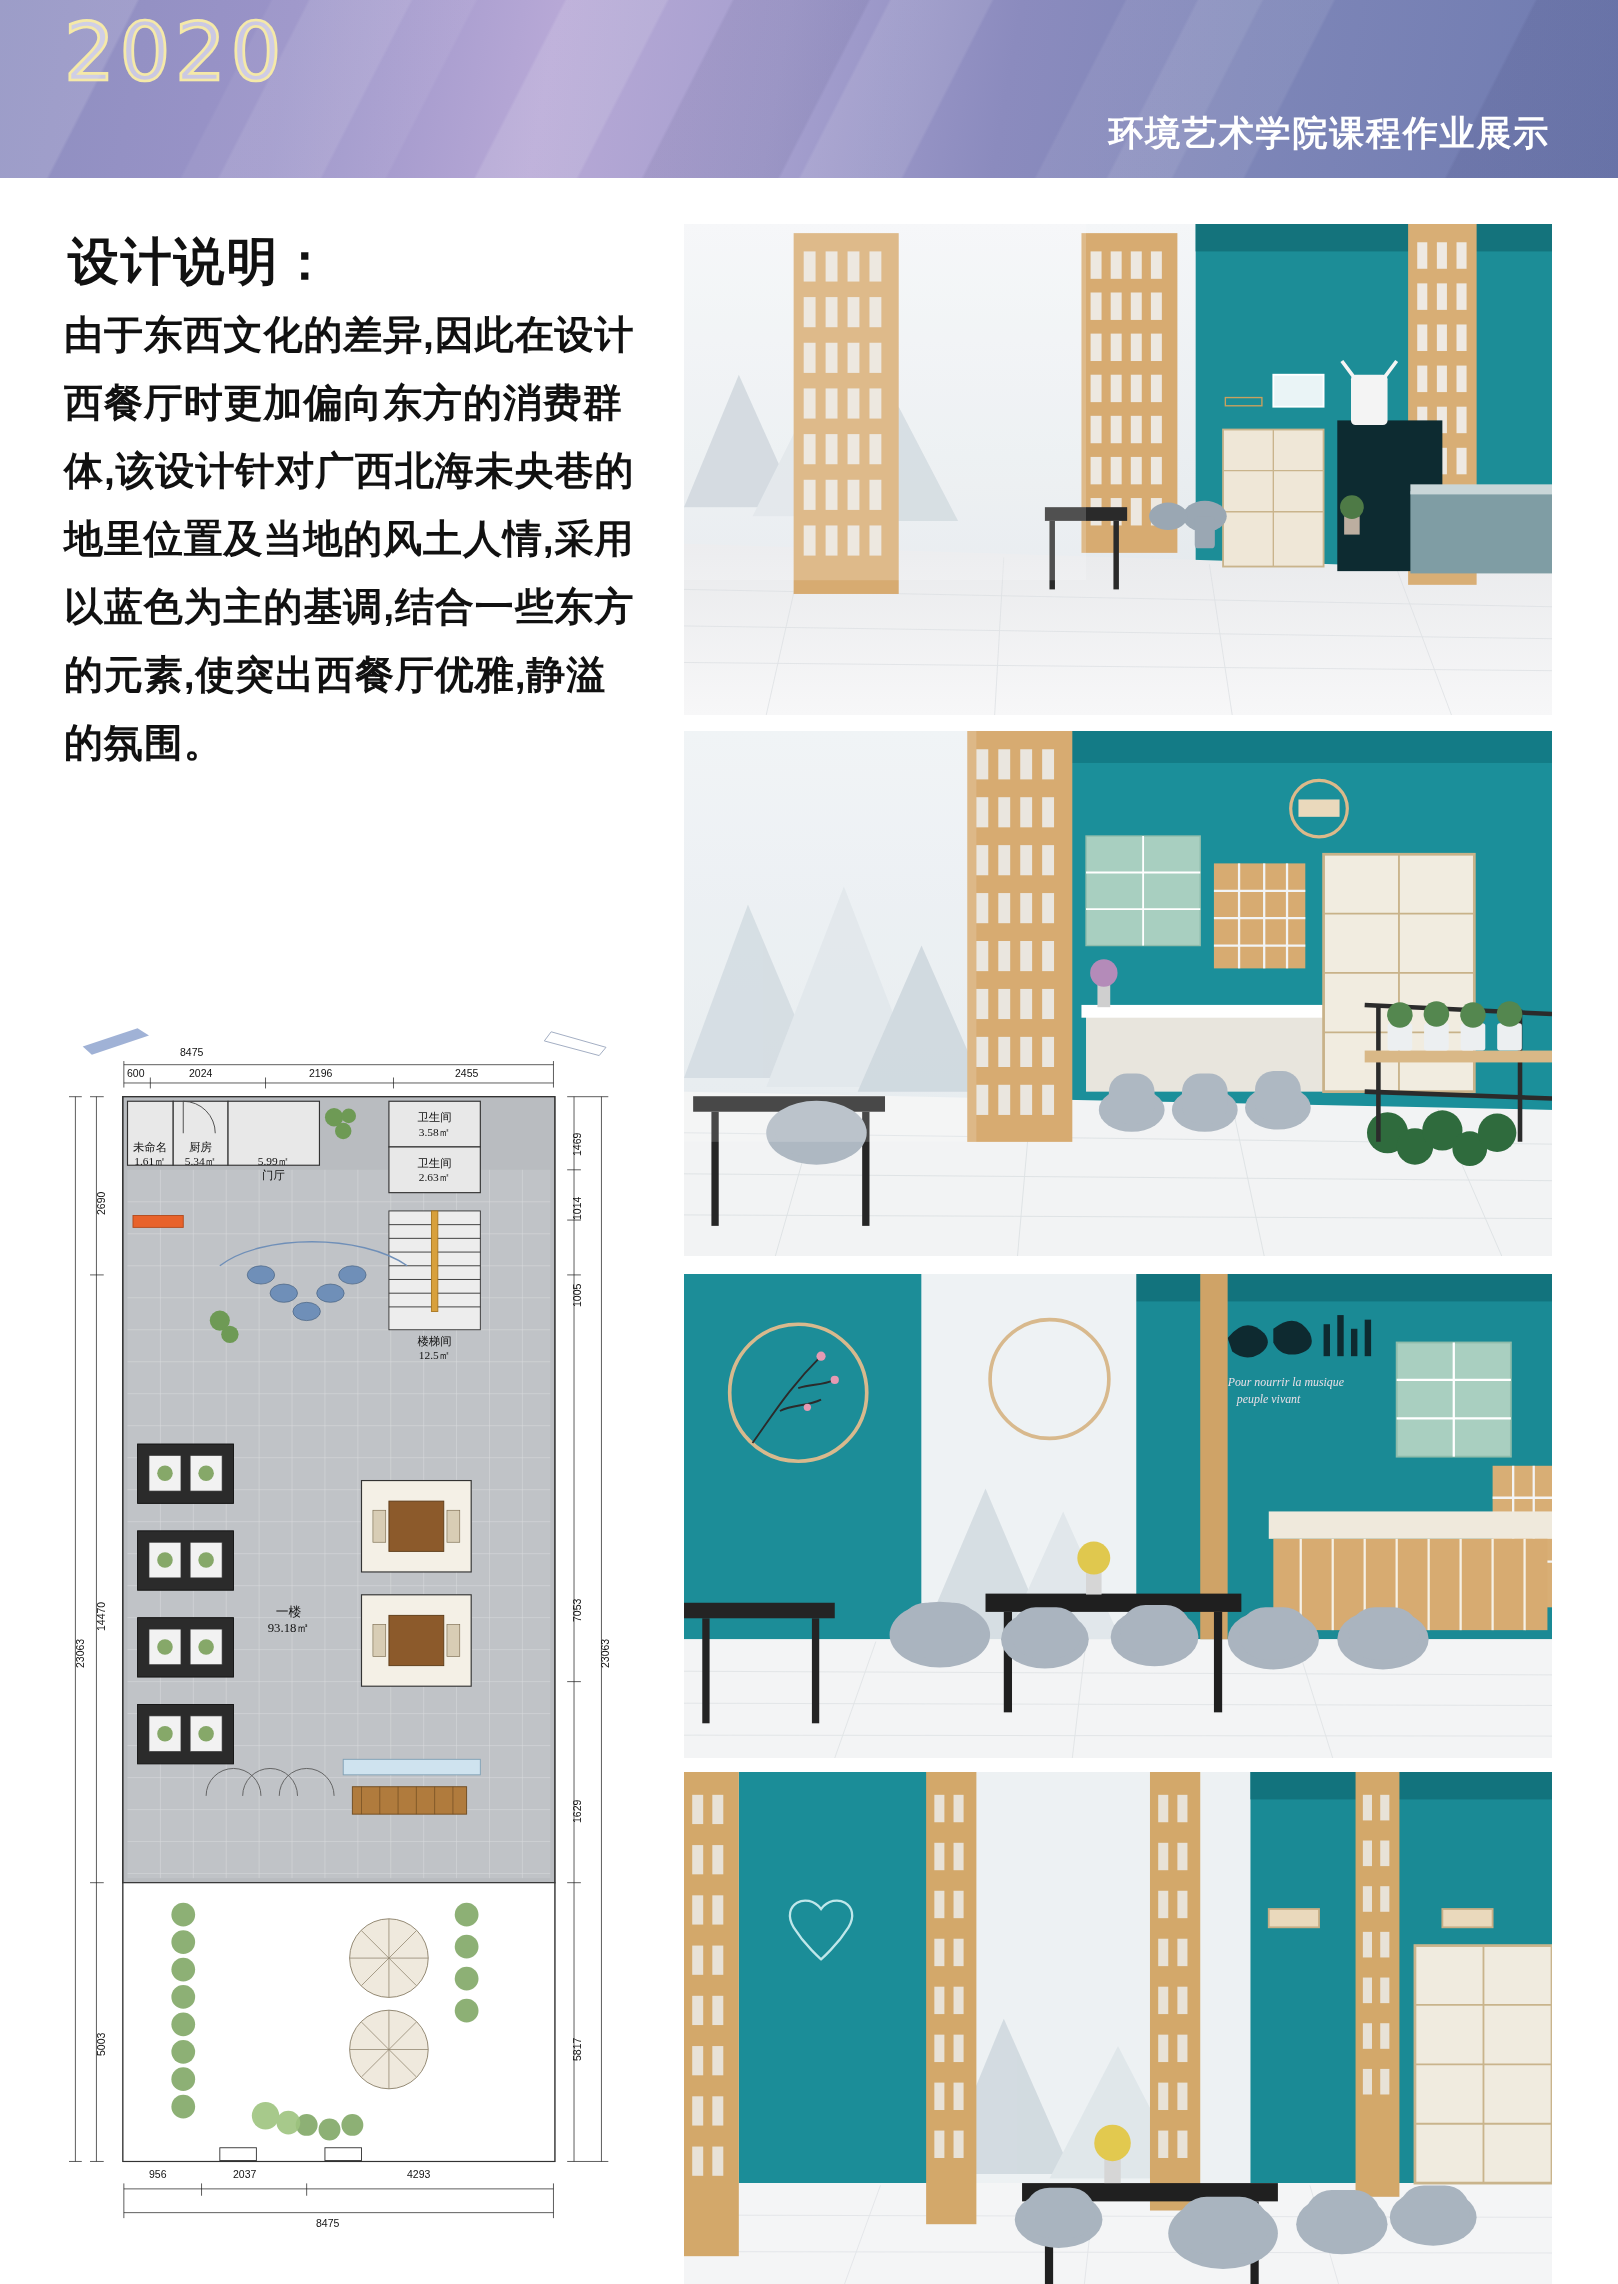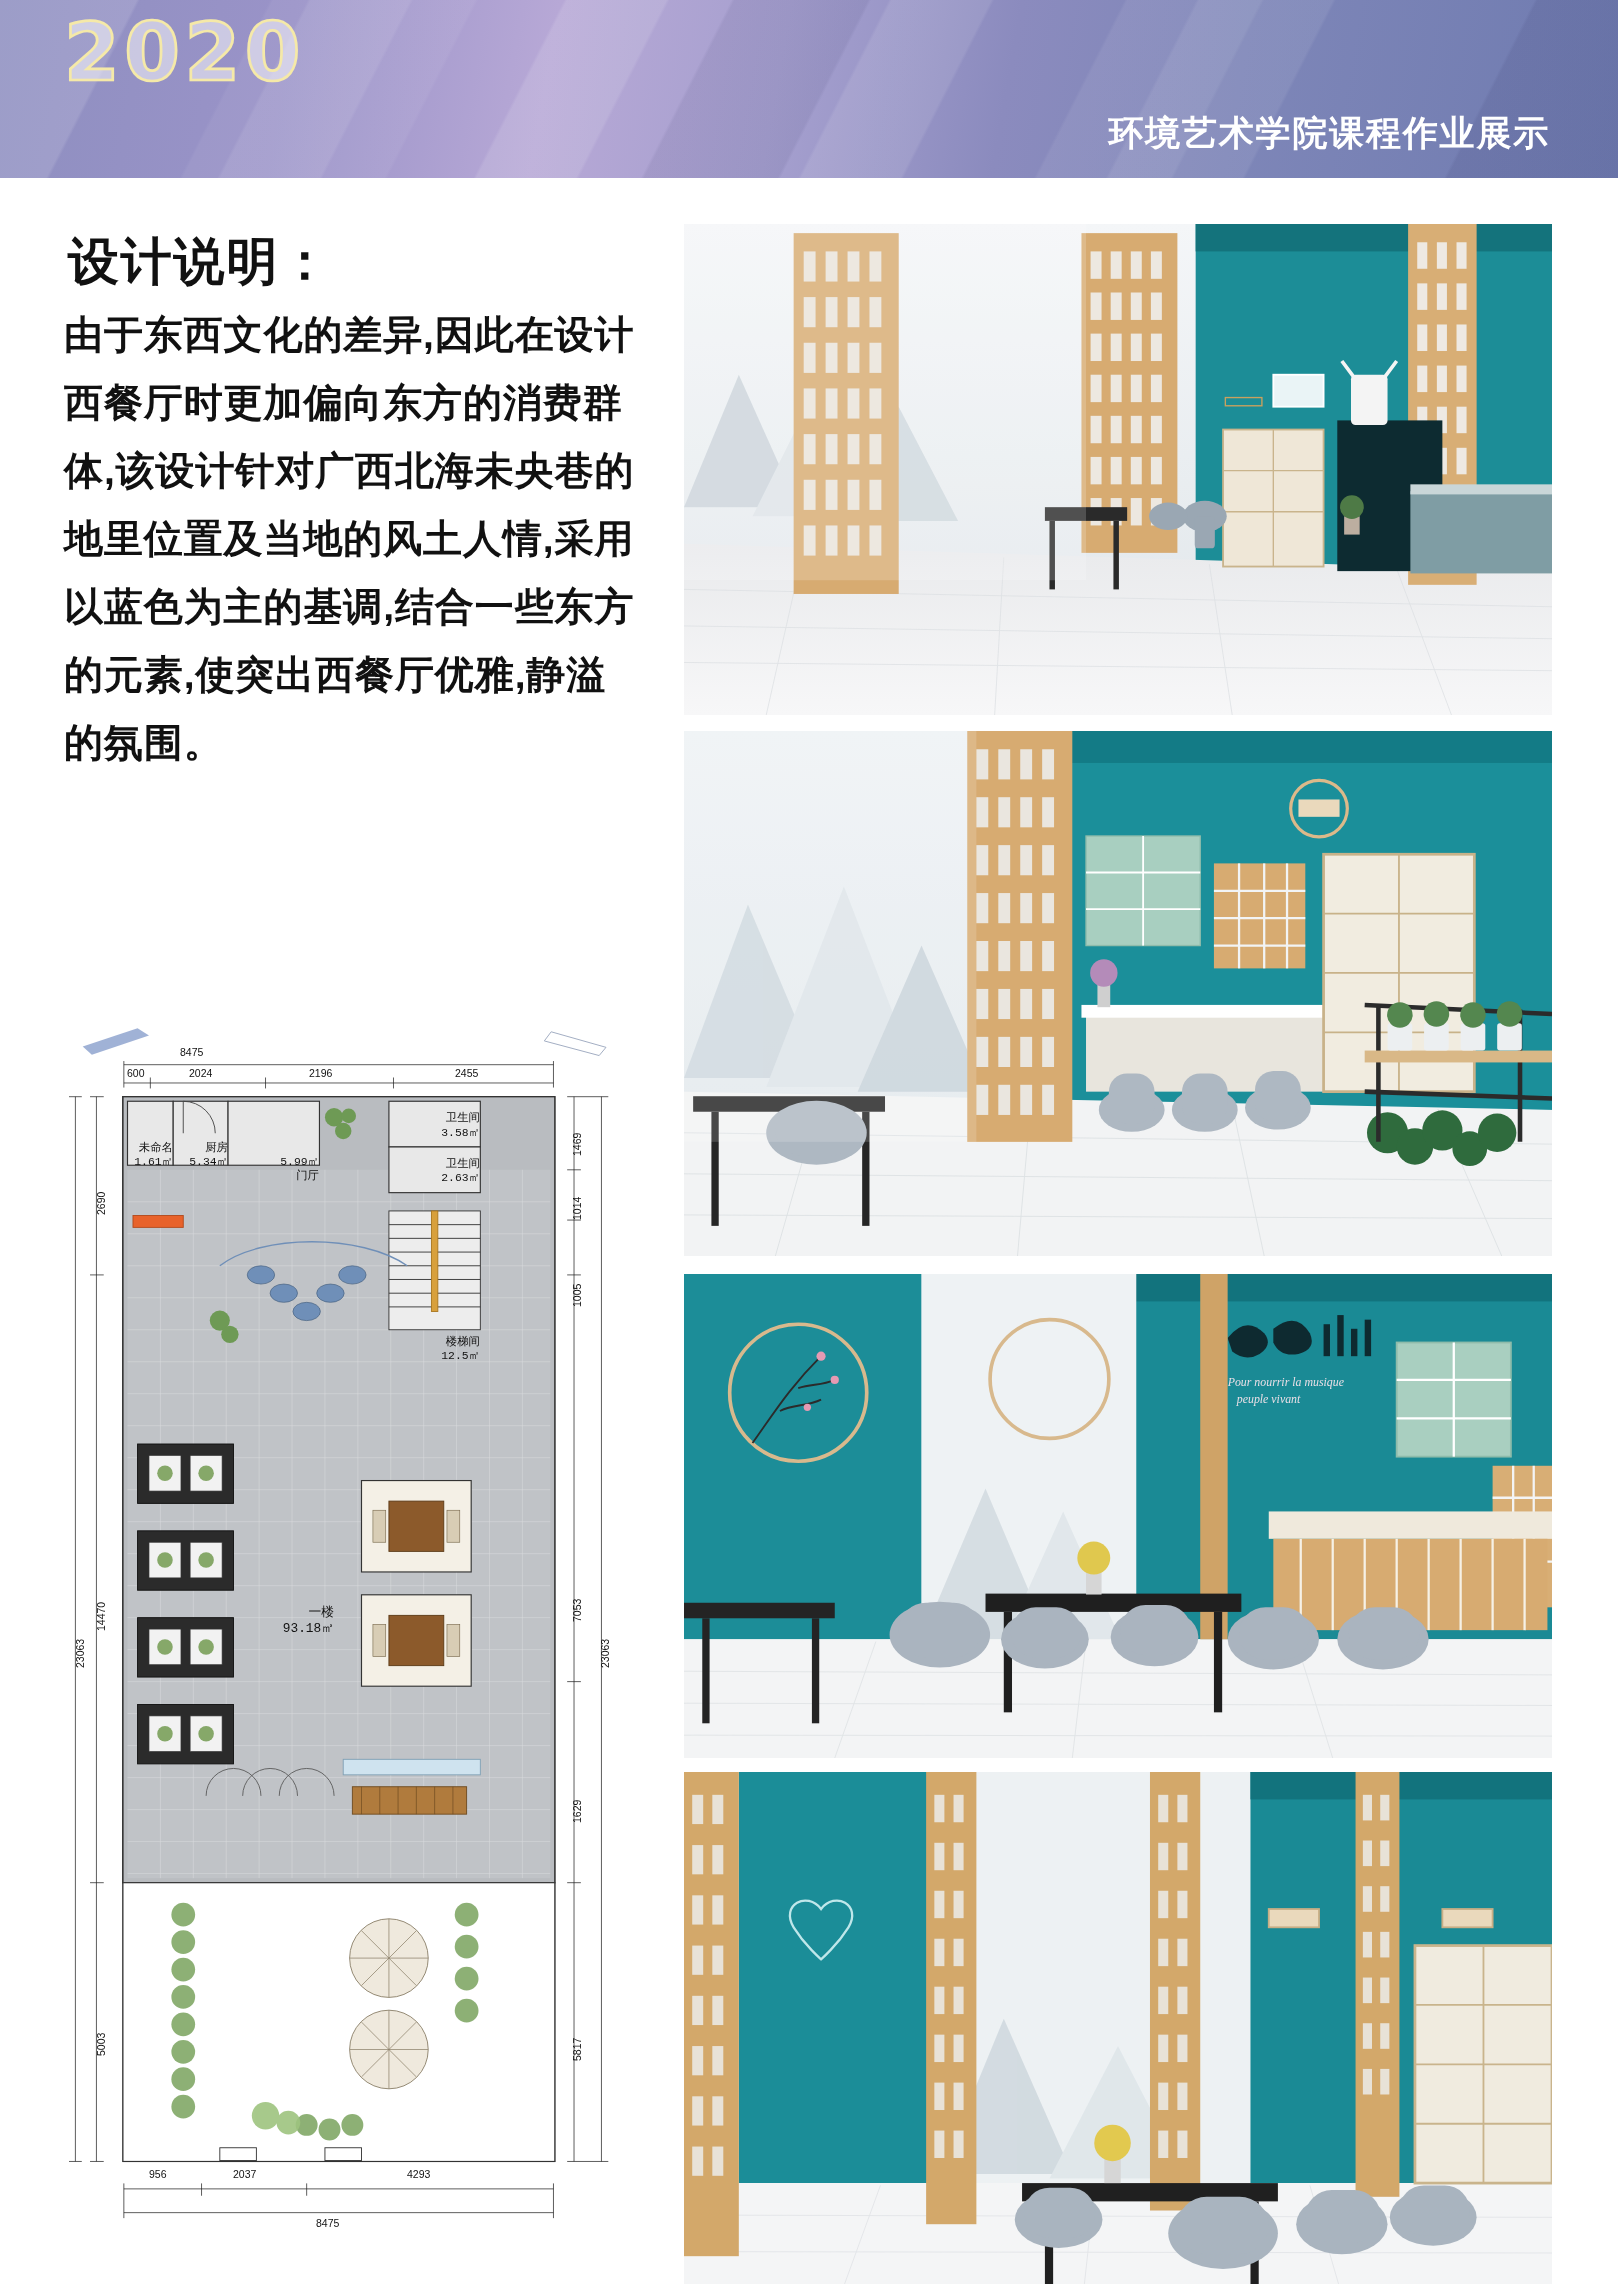--- a/index.html
+++ b/index.html
@@ -18,21 +18,21 @@
     overflow:hidden;
   }
   .header:before{
     content:"";position:absolute;left:0;top:0;width:100%;height:100%;
     background:
       linear-gradient(117deg,rgba(255,255,255,.13) 0 8%,transparent 8.2% 18%,rgba(255,255,255,.09) 18.2% 24%,transparent 24.2% 33%,rgba(255,255,255,.12) 33.2% 39%,transparent 39.2% 52%,rgba(255,255,255,.10) 52.2% 58%,transparent 58.2% 70%,rgba(255,255,255,.08) 70.2% 78%,transparent 78.2% 100%),
       linear-gradient(-63deg,rgba(40,40,90,.10) 0 10%,transparent 10.2% 26%,rgba(255,255,255,.07) 26.2% 34%,transparent 34.2% 49%,rgba(30,30,80,.08) 49.2% 57%,transparent 57.2% 72%,rgba(255,255,255,.06) 72.2% 84%,transparent 84.2% 100%);
   }
   .hdr-year{
     position:absolute;left:64px;top:12.8px;
-    font-size:80px;line-height:80px;font-weight:bold;
+    font-size:80px;line-height:80px;font-weight:normal;
     letter-spacing:4.6px;
     color:transparent;
     -webkit-text-stroke:2.7px #f5e9a8;
     text-shadow:0 0 0.9px rgba(255,255,255,.5);
     font-family:"DejaVu Sans",sans-serif;
   }
   .hdr-title{
     position:absolute;left:379px;top:17.4px;
     font-size:77px;line-height:77px;font-weight:bold;
     color:#ffffff;letter-spacing:2.7px;
@@ -55,21 +55,21 @@
     letter-spacing:0.9px;
   }
 
   
   .plan{
     position:absolute;left:69px;top:1019px;width:585px;height:1243px;
     background:#ffffff;
   }
   .plan-sheet{position:absolute;left:0;top:0;width:100%;height:100%;}
 
-  .pl-label{position:absolute;font-size:11.4px;color:#111;text-align:right;font-family:Liberation Mono, monospace;}
+  .pl-label{position:absolute;font-size:11.4px;color:#111;text-align:center;font-family:Liberation Serif, serif;}
   .pl-dim{position:absolute;font-size:10.5px;color:#111;font-family:"Liberation Sans",sans-serif;}
   .pl-dim.vert{transform:rotate(-90deg);transform-origin:left top;white-space:nowrap;}
 
   
   .shot{position:absolute;overflow:hidden;background:#0f766e;}
 </style>
 </head>
 <body>
 
 <div class="header">

